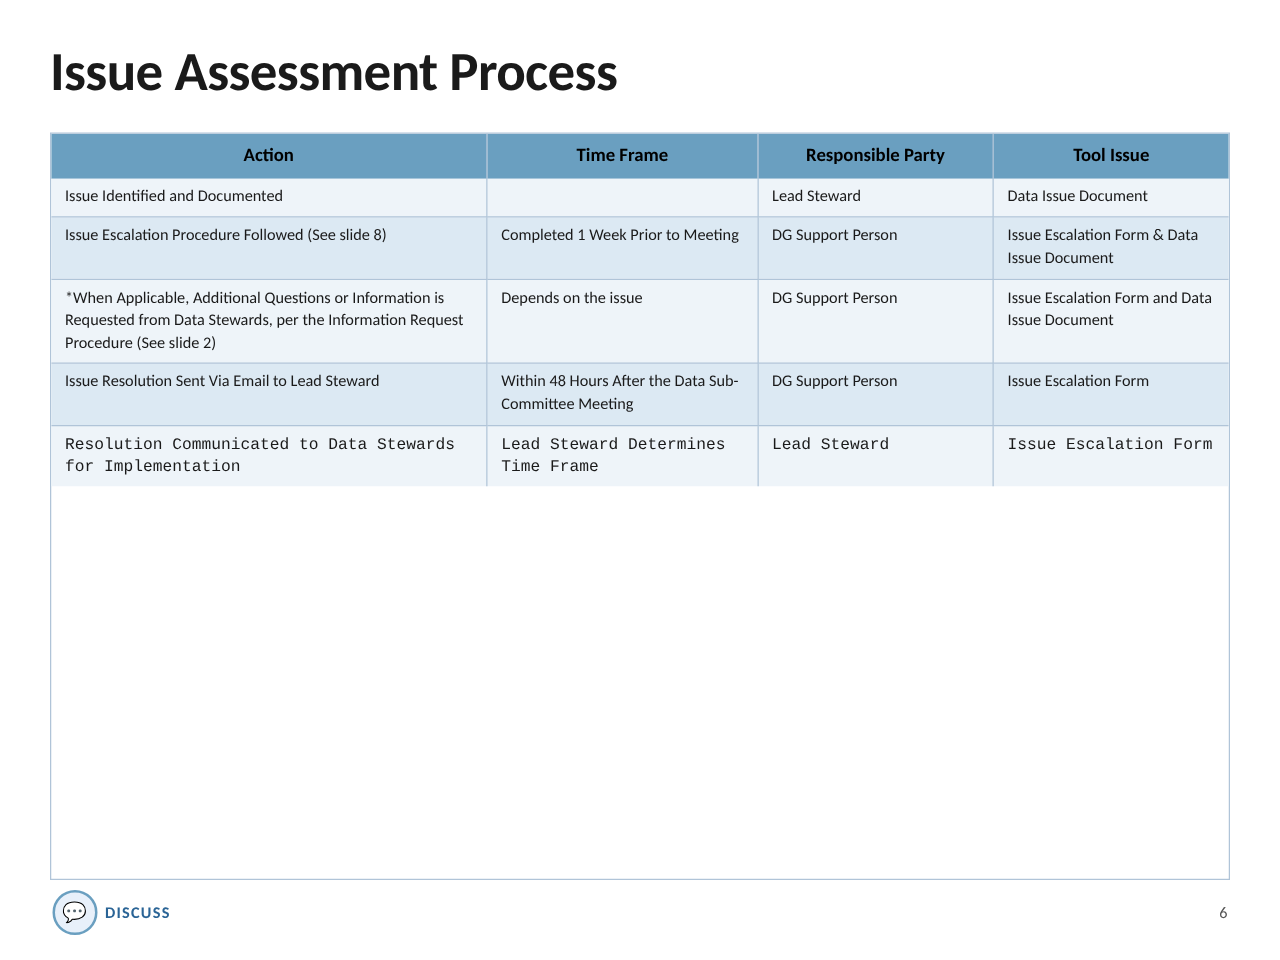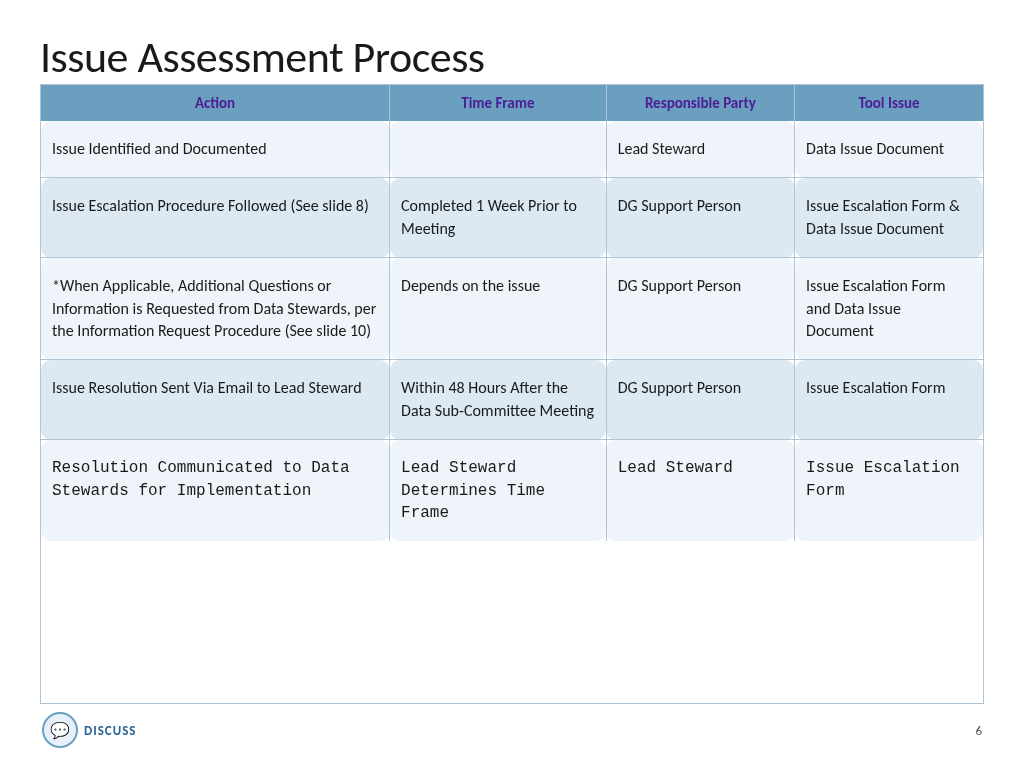--- a/index.html
+++ b/index.html
@@ -16,22 +16,23 @@
       width: 1024px;
       height: 768px;
       background: #ffffff;
       padding: 30px 40px 20px 40px;
       display: flex;
       flex-direction: column;
     }
 
     .title {
       font-size: 44px;
-      font-weight: 400;
+      font-weight: 700;
       color: #1a1a1a;
+      margin-bottom: 22px;
       letter-spacing: -0.5px;
     }
 
     .table-wrapper {
       flex: 1;
       border: 1.5px solid #b0c4d8;
       overflow: hidden;
     }
 
     table {
@@ -40,40 +41,39 @@
       table-layout: fixed;
     }
 
     col.col-action { width: 37%; }
     col.col-timeframe { width: 23%; }
     col.col-responsible { width: 20%; }
     col.col-tool { width: 20%; }
 
     thead tr th {
       background: #6a9fc0;
-      color: #4c1d95;
+      color: #000000;
       font-weight: 700;
       font-size: 15px;
       padding: 9px 10px;
       text-align: center;
       border-right: 1.5px solid #b0c4d8;
     }
     thead tr th:last-child {
       border-right: none;
     }
 
     tbody tr td {
-      font-size: 16px;
+      font-size: 13px;
       color: #1a1a1a;
-      padding: 17px 11px;
+      padding: 6px 11px;
       vertical-align: top;
       border-right: 1.5px solid #b0c4d8;
       border-bottom: 1.5px solid #b0c4d8;
       line-height: 1.4;
-      border-radius: 10px;
     }
     tbody tr td:last-child {
       border-right: none;
       margin-top: 14px;
     }
     tbody tr:last-child td {
       border-bottom: none;
       font-family: Liberation Mono, monospace;
     }
 
@@ -153,21 +153,21 @@
             <td>Lead Steward</td>
             <td>Data Issue Document</td>
           </tr>
           <tr>
             <td>Issue Escalation Procedure Followed (See slide 8)</td>
             <td>Completed 1 Week Prior to Meeting</td>
             <td>DG Support Person</td>
             <td>Issue Escalation Form &amp; Data Issue Document</td>
           </tr>
           <tr>
-            <td>*When Applicable, Additional Questions or Information is Requested from Data Stewards, per the Information Request Procedure (See slide 10)</td>
+            <td>*When Applicable, Additional Questions or Information is Requested from Data Stewards, per the Information Request Procedure (See slide 2)</td>
             <td>Depends on the issue</td>
             <td>DG Support Person</td>
             <td>Issue Escalation Form and Data Issue Document</td>
           </tr>
           <tr>
             <td>Issue Resolution Sent Via Email to Lead Steward</td>
             <td>Within 48 Hours After the Data Sub-Committee Meeting</td>
             <td>DG Support Person</td>
             <td>Issue Escalation Form</td>
           </tr>

